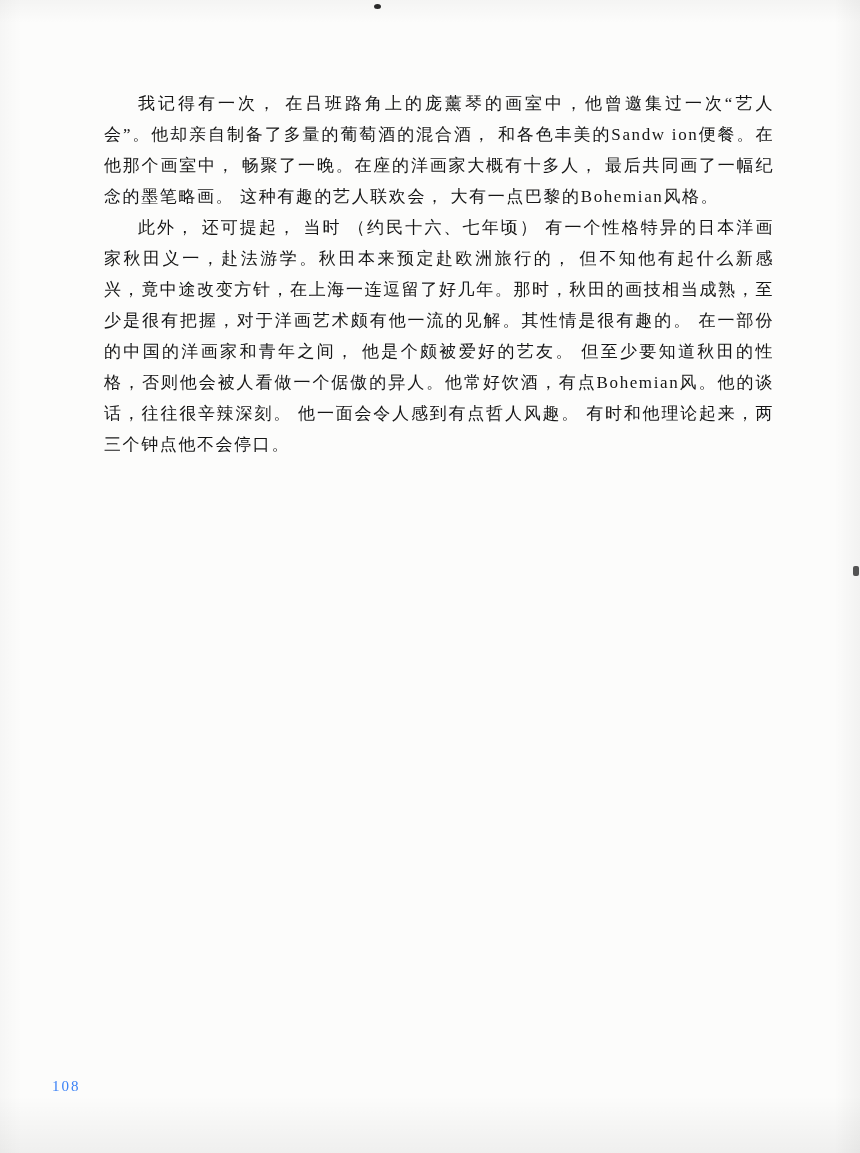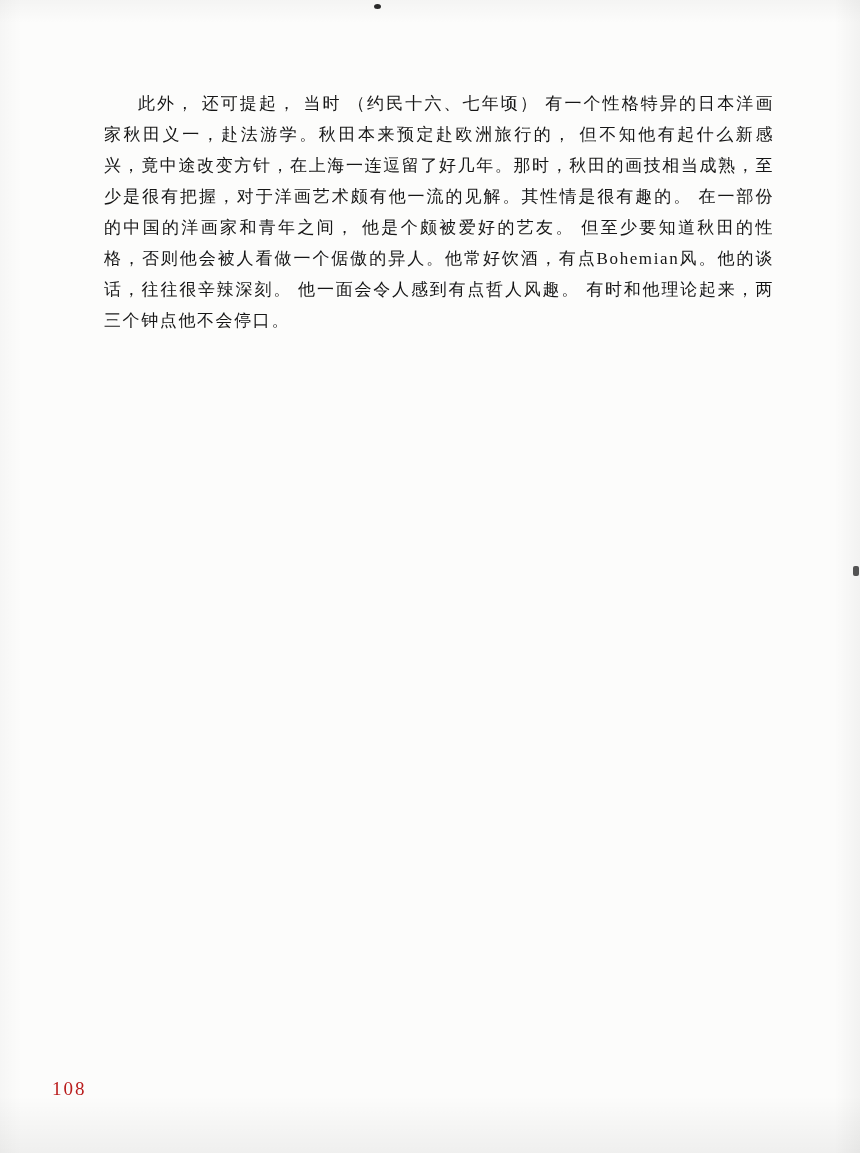--- a/index.html
+++ b/index.html
@@ -48,29 +48,30 @@
     text-indent: 2em;
     word-break: break-all;
   }
   .text-block p.first {
     text-indent: 0;
   }
   .page-number {
     position: absolute;
     left: 52px;
     top: 1078px;
-    font-size: 19px;
+    font-size: 15px;
     letter-spacing: 2px;
-    color: #b91c1c;
+    color: #3b82f6;
   }
 </style>
 </head>
 <body>
 
 <div class="scan-shade"></div>
 <div class="speck a"></div>
 <div class="speck b"></div>
 
 <div class="text-block">
+  <p>我记得有一次， 在吕班路角上的庞薰琴的画室中，他曾邀集过一次“艺人会”。他却亲自制备了多量的葡萄酒的混合酒， 和各色丰美的Sandw ion便餐。在他那个画室中， 畅聚了一晚。在座的洋画家大概有十多人， 最后共同画了一幅纪念的墨笔略画。 这种有趣的艺人联欢会， 大有一点巴黎的Bohemian风格。</p>
   <p>此外， 还可提起， 当时 （约民十六、七年顷） 有一个性格特异的日本洋画家秋田义一，赴法游学。秋田本来预定赴欧洲旅行的， 但不知他有起什么新感兴，竟中途改变方针，在上海一连逗留了好几年。那时，秋田的画技相当成熟，至少是很有把握，对于洋画艺术颇有他一流的见解。其性情是很有趣的。 在一部份的中国的洋画家和青年之间， 他是个颇被爱好的艺友。 但至少要知道秋田的性格，否则他会被人看做一个倨傲的异人。他常好饮酒，有点Bohemian风。他的谈话，往往很辛辣深刻。 他一面会令人感到有点哲人风趣。 有时和他理论起来，两三个钟点他不会停口。</p>
 </div>
 
 <div class="page-number">108</div>
 
 </body></html>

